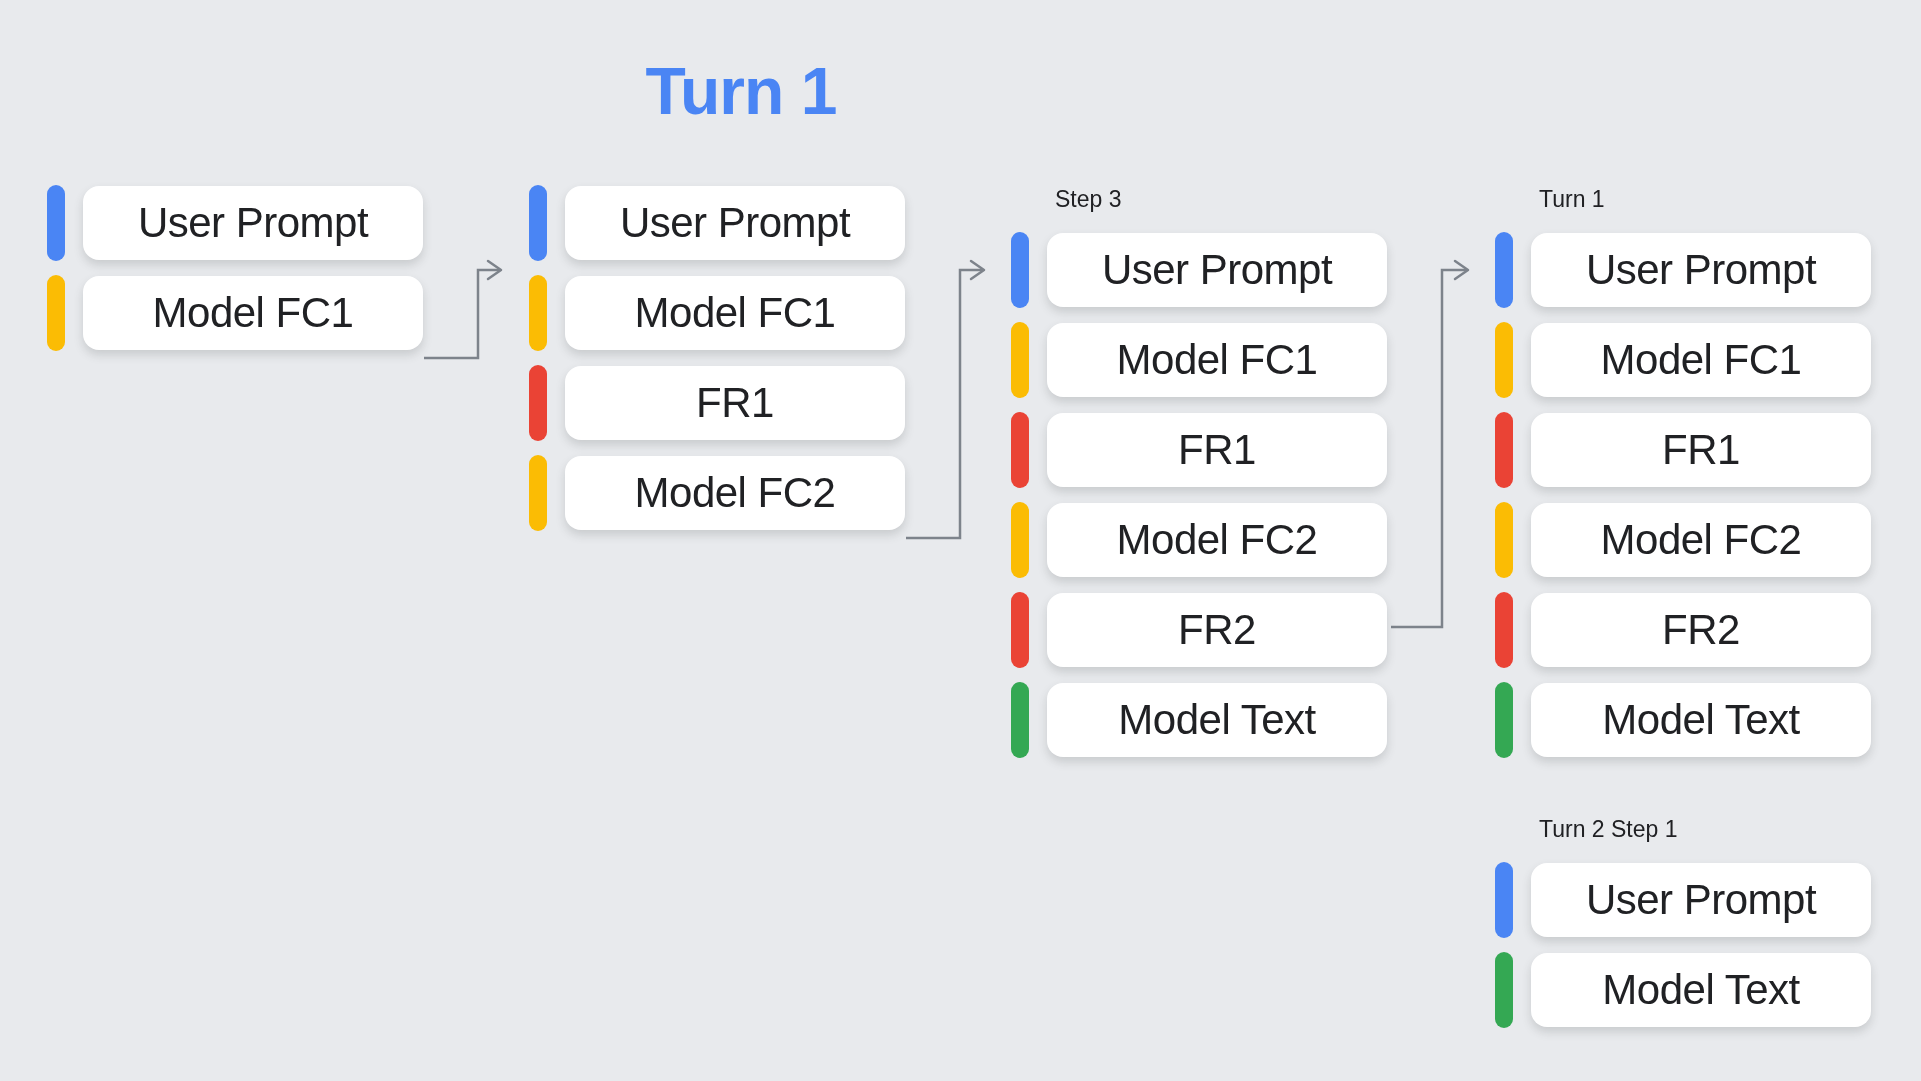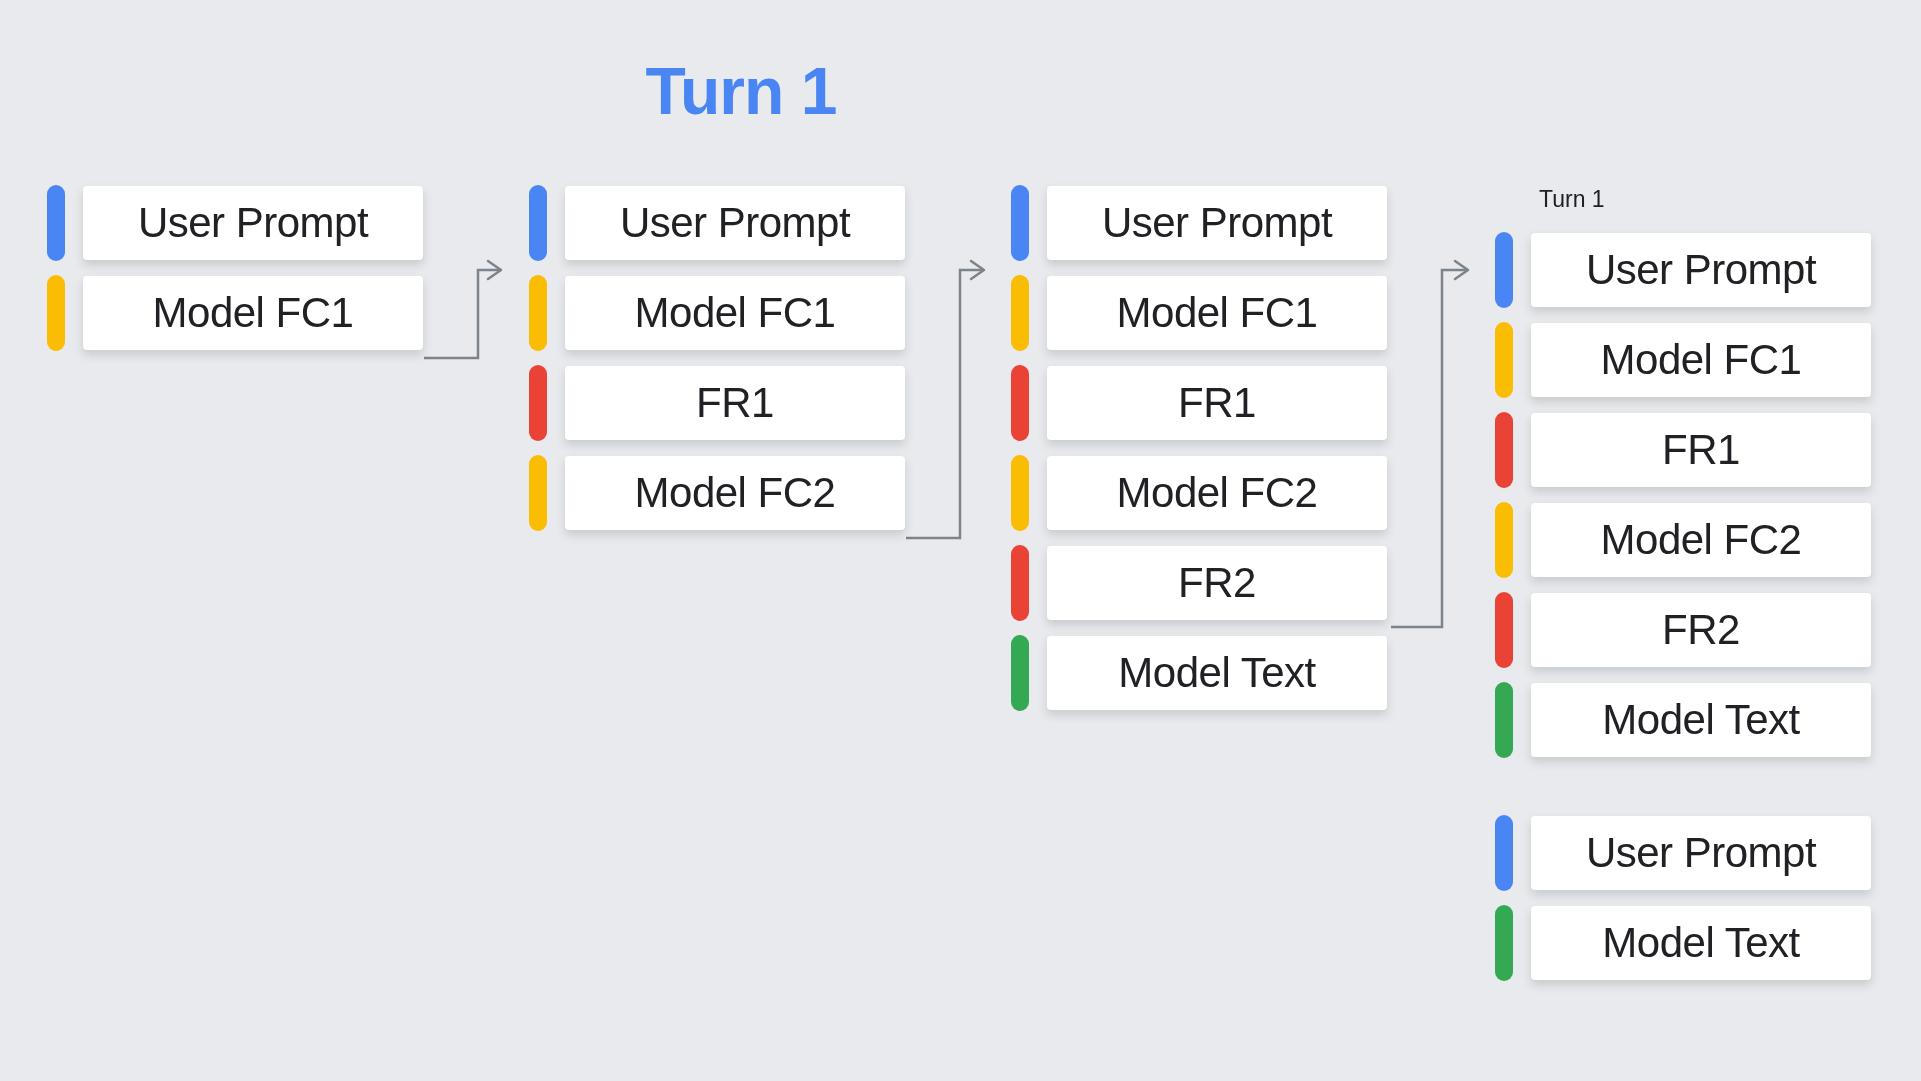--- a/index.html
+++ b/index.html
@@ -45,21 +45,21 @@
     width: 18px;
     height: 76px;
     border-radius: 9px;
     flex: 0 0 18px;
   }
   .card {
     width: 340px;
     height: 74px;
     margin-left: 18px;
     background: #FFFFFF;
-    border-radius: 4px;
+    border-radius: 16px;
     box-shadow: 0 5px 10px rgba(60,64,67,0.18);
     display: flex;
     align-items: center;
     justify-content: center;
   }
   .card-text {
     font-size: 42px;
     line-height: 46px;
     letter-spacing: -0.5px;
     color: #202124;
@@ -128,20 +128,21 @@
   </div>
         <div class="row">
     <span class="bar" style="background: rgb(251, 188, 4);"></span>
     <div class="card" style="background: rgb(255, 255, 255);">
       <span class="card-text" style="color: rgb(32, 33, 36);">Model FC2</span>
     </div>
   </div>
       </div>
   </div>
     <div class="column" style="left: 1011px; top: 186px;">
+    <div class="col-label" style="color: rgb(32, 33, 36);">Step 3</div>
     <div class="rows">
         <div class="row">
     <span class="bar" style="background: rgb(74, 133, 244);"></span>
     <div class="card" style="background: rgb(255, 255, 255);">
       <span class="card-text" style="color: rgb(32, 33, 36);">User Prompt</span>
     </div>
   </div>
         <div class="row">
     <span class="bar" style="background: rgb(251, 188, 4);"></span>
     <div class="card" style="background: rgb(255, 255, 255);">
@@ -209,20 +210,21 @@
   </div>
         <div class="row">
     <span class="bar" style="background: rgb(52, 168, 83);"></span>
     <div class="card" style="background: rgb(255, 255, 255);">
       <span class="card-text" style="color: rgb(32, 33, 36);">Model Text</span>
     </div>
   </div>
       </div>
   </div>
     <div class="column" style="left: 1495px; top: 816px;">
+    <div class="col-label" style="color: rgb(32, 33, 36);">Turn 2 Step 1</div>
     <div class="rows">
         <div class="row">
     <span class="bar" style="background: rgb(74, 133, 244);"></span>
     <div class="card" style="background: rgb(255, 255, 255);">
       <span class="card-text" style="color: rgb(32, 33, 36);">User Prompt</span>
     </div>
   </div>
         <div class="row">
     <span class="bar" style="background: rgb(52, 168, 83);"></span>
     <div class="card" style="background: rgb(255, 255, 255);">

